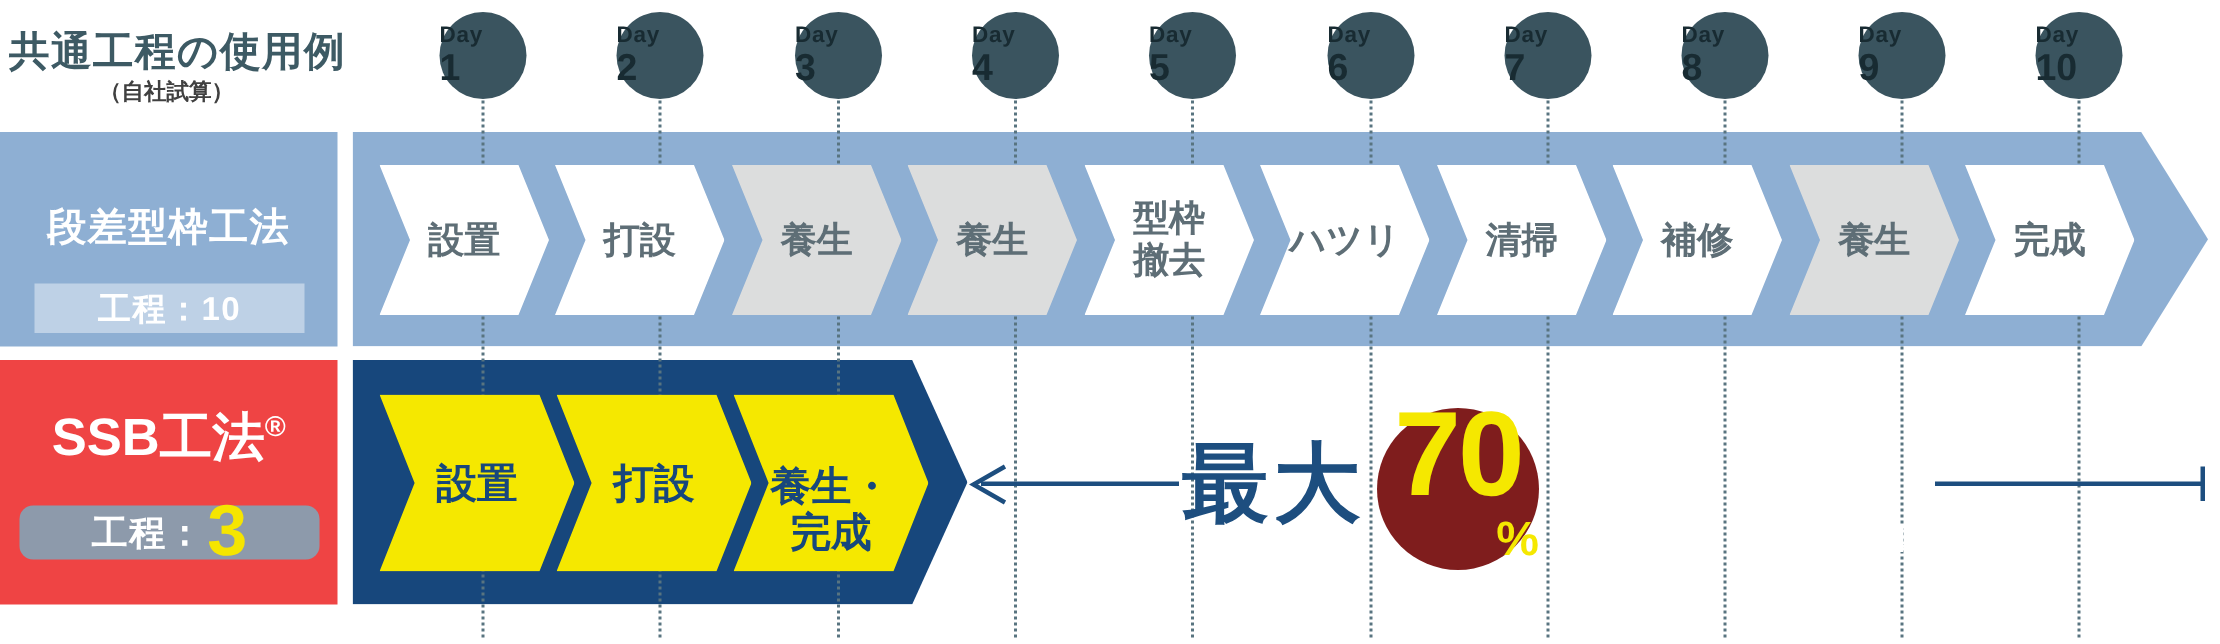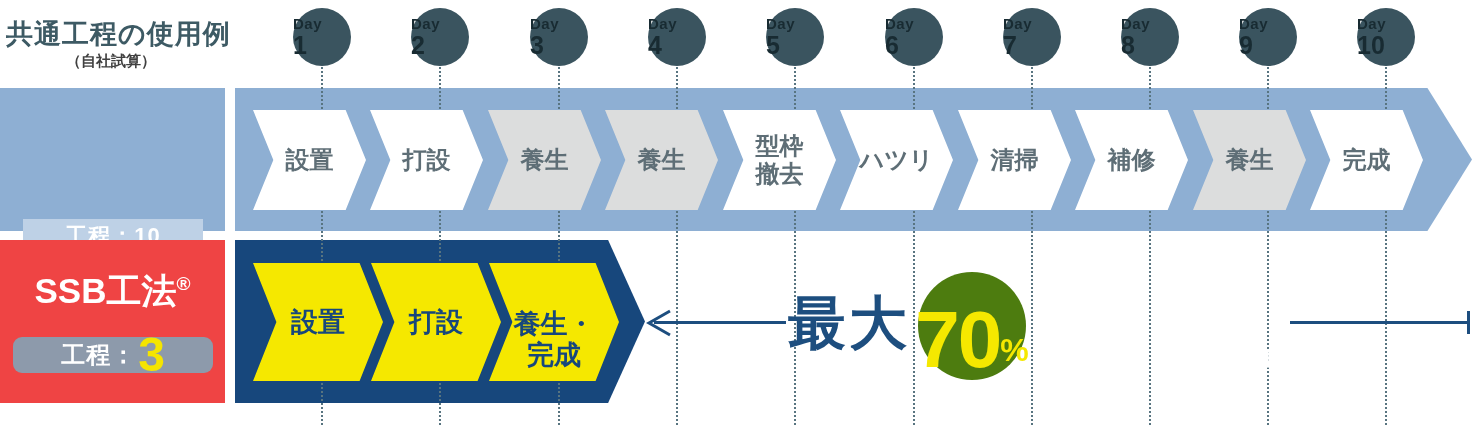--- a/index.html
+++ b/index.html
@@ -18,21 +18,21 @@
   .band1{left:235px;top:88px;width:1237px;height:143px;background:#8eafd3;
          clip-path:polygon(0 0,96.4% 0,100% 50%,96.4% 100%,0 100%);}
   .band2{left:235px;top:240px;width:410px;height:163px;background:#17477c;
          clip-path:polygon(0 0,91% 0,100% 50%,91% 100%,0 100%);}
 
   
   .label1{position:absolute;left:0;top:88px;width:225px;height:143px;background:#8eafd3;z-index:3;color:#ffffff;}
   .label1 .l1{position:absolute;top:14px;width:100%;text-align:center;font-size:26px;font-weight:bold;letter-spacing:1px;}
   .label1 .l2{position:absolute;top:46px;width:100%;text-align:center;font-size:26px;font-weight:bold;letter-spacing:1px;}
   .pill1{position:absolute;left:23px;top:101px;width:180px;height:33px;background:#bed1e6;border-radius:0;
-         display:flex;align-items:center;justify-content:center;font-size:22px;font-weight:bold;color:#ffffff;letter-spacing:1px;margin-top:30px;}
+         display:flex;align-items:center;justify-content:center;font-size:22px;font-weight:bold;color:#ffffff;letter-spacing:1px;}
   .label2{position:absolute;left:0;top:240px;width:225px;height:163px;background:#ef4444;z-index:3;color:#ffffff;}
   .ssb-title{position:absolute;top:28px;width:100%;text-align:center;font-size:35px;font-weight:bold;}
   .ssb-title .reg{font-size:19px;vertical-align:super;}
   .pill2{position:absolute;left:13px;top:97px;width:200px;height:36px;background:#8d9aab;border-radius:9px;
          display:flex;align-items:center;justify-content:center;font-weight:bold;color:#ffffff;}
   .pill2 .pfx{font-size:24px;letter-spacing:1px;}
   .pill2 .cnt{font-size:48px;color:#f5e500;line-height:0.8;margin-left:2px;}
 
   
   .chev{position:absolute;display:flex;align-items:center;justify-content:center;z-index:3;font-weight:bold;
@@ -46,22 +46,22 @@
   
   .day{position:absolute;top:8px;width:58px;height:58px;border-radius:50%;background:#3a545f;z-index:3;
        display:flex;flex-direction:column;align-items:flex-start;justify-content:center;color:#182b32;}
   .day .w{font-size:15px;font-weight:bold;line-height:1;letter-spacing:0.5px;}
   .day .n{font-size:25px;font-weight:bold;line-height:1;margin-top:2px;}
 
   
   .arrowhead{position:absolute;left:646px;top:308px;z-index:3;}
   .mline{position:absolute;height:3px;background:#1d4e7f;z-index:3;}
   .big-text{position:absolute;top:294px;font-size:58px;font-weight:bold;color:#1d4e7f;letter-spacing:3px;line-height:1;z-index:3;}
-  .pct-circle{position:absolute;left:918px;top:272px;width:108px;height:108px;border-radius:50%;background:#4d7c0f;z-index:3;
-              display:flex;align-items:flex-end;justify-content:center;}
+  .pct-circle{position:absolute;left:918px;top:272px;width:108px;height:108px;border-radius:50%;background:#7f1d1d;z-index:3;
+              display:flex;align-items:center;justify-content:center;flex-direction:column;}
   .pct-num{font-size:80px;font-weight:bold;color:#f5e800;line-height:1;letter-spacing:-2px;}
   .pct-sign{font-size:32px;font-weight:bold;color:#f5e800;line-height:1;align-self:flex-end;margin-bottom:14px;}
   .note{position:absolute;left:1172px;top:346px;font-size:19px;font-weight:bold;color:#ffffff;z-index:3;letter-spacing:1px;}
   .tick{position:absolute;left:1467px;top:311px;width:3px;height:23px;background:#1d4e7f;z-index:3;}
 </style>
 </head>
 <body>
 
 <div class="canvas">
 
@@ -74,20 +74,21 @@
   <div class="gridline" style="left:676px"></div>
   <div class="gridline" style="left:794px"></div>
   <div class="gridline" style="left:913px"></div>
   <div class="gridline" style="left:1031px"></div>
   <div class="gridline" style="left:1149px"></div>
   <div class="gridline" style="left:1267px"></div>
   <div class="gridline" style="left:1385px"></div>
 
   <div class="band band1"></div>
   <div class="label1">
+    <div class="l2">段差型枠工法</div>
     <div class="pill1">工程：10</div>
   </div>
 
   <div class="chev r1" style="left:253px">
       <span>設置</span>
     </div>
   <div class="chev r1" style="left:370px">
       <span>打設</span>
     </div>
   <div class="chev r1 muted" style="left:488px">

